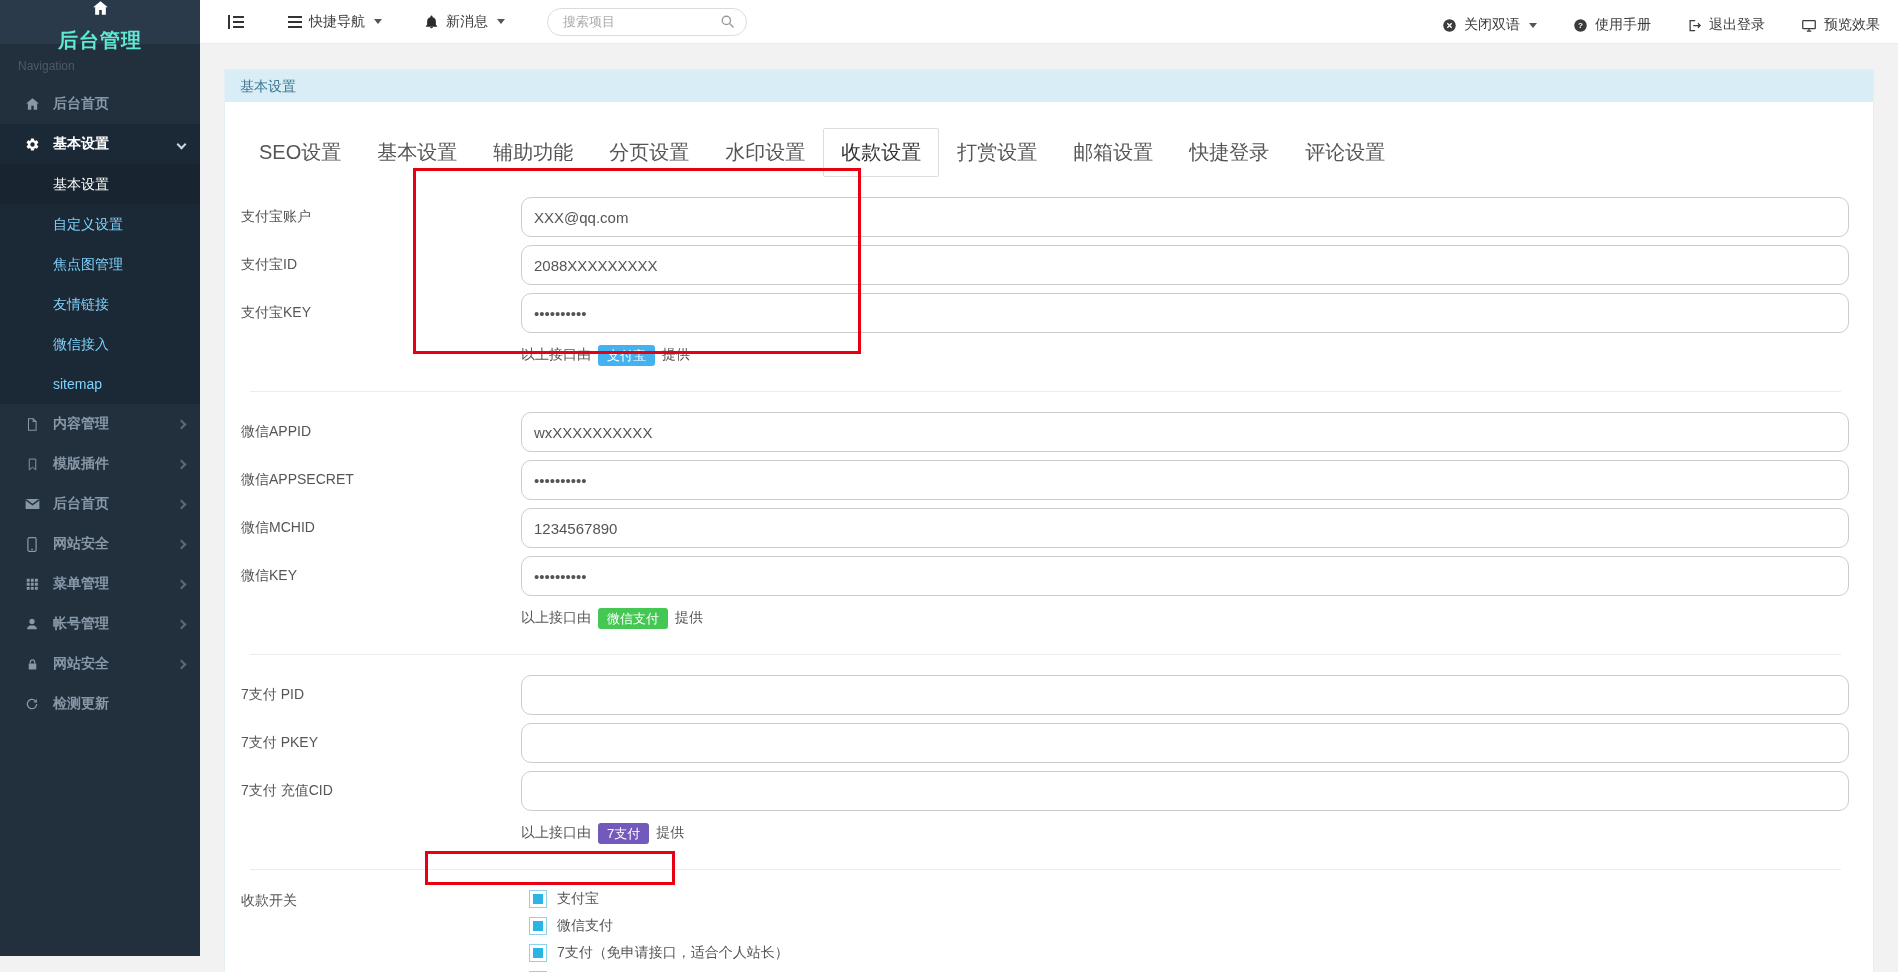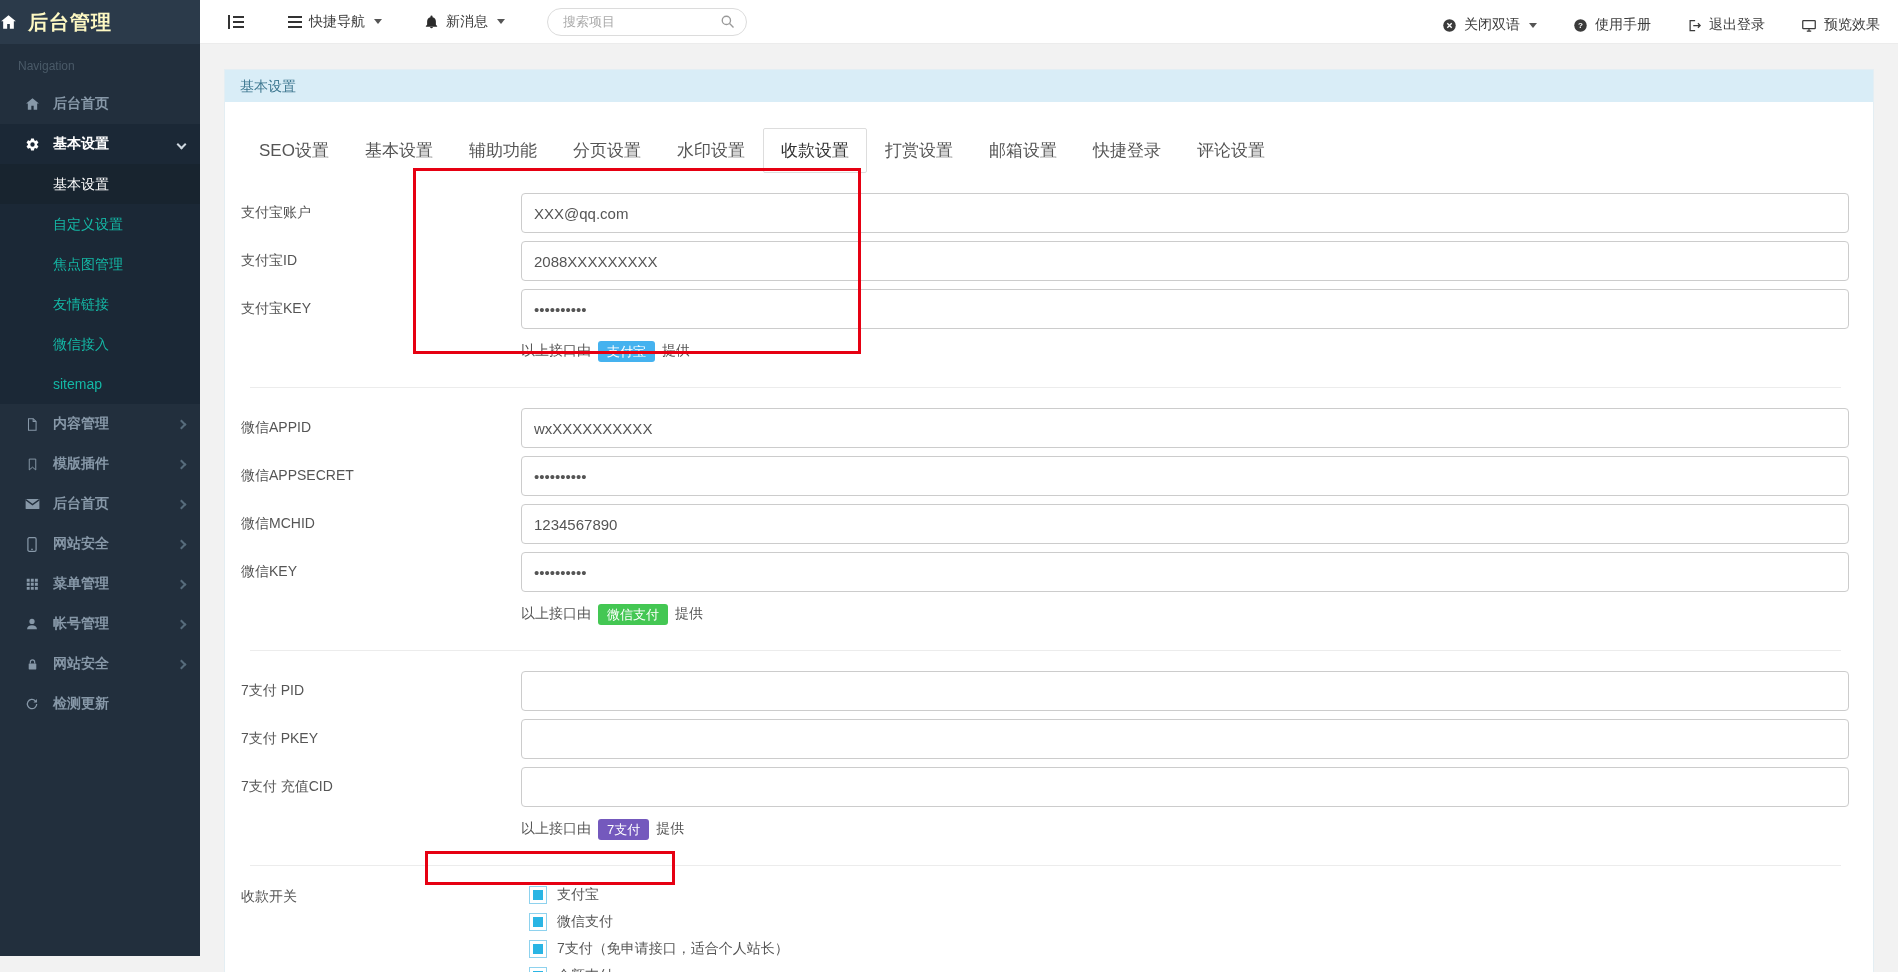--- a/index.html
+++ b/index.html
@@ -1,21 +1,21 @@
 <!DOCTYPE html>
 <html><head>
 <meta charset="utf-8">
 <style>
   * { margin:0; padding:0; box-sizing:border-box; }
   html,body { width:1898px; height:972px; overflow:hidden; }
   body { font-family:"Liberation Sans","DejaVu Sans",sans-serif; background:#f2f2f2; color:#333; position:relative; }
 
   
   .topbar { position:absolute; top:0; left:0; width:1898px; height:44px; background:#fff; display:flex; z-index:20; }
-  .logo { width:200px; height:44px; background:#2b3a4a; color:#fef9c3; display:flex; align-items:center; gap:11px; font-size:20px; font-weight:bold; letter-spacing:1px; cursor:pointer; }
+  .logo { width:200px; height:44px; background:#2b3a4a; color:#5eead4; display:flex; align-items:center; gap:11px; font-size:20px; font-weight:bold; letter-spacing:1px; cursor:pointer;flex-direction:column; }
   .topnav { flex:1; display:flex; align-items:center; padding:0 18px 0 28px; border-bottom:1px solid #ececec; }
   .toggle-btn { margin-right:44px; cursor:pointer; display:flex; align-items:center; color:#333; }
   .nav-item { display:flex; align-items:center; gap:7px; font-size:14px; color:#3b3b3b; margin-right:42px; cursor:pointer; }
   .caret { width:0; height:0; border-left:4px solid transparent; border-right:4px solid transparent; border-top:5px solid #555; margin-left:2px; }
   .search-box { position:relative; width:200px; }
   .search-box input { width:200px; height:28px; border:1px solid #dcdcdc; border-radius:15px; padding:0 34px 0 15px; font-size:13px; color:#ec4899; outline:none; background:#fff; font-family:inherit; }
   .search-box input::placeholder { color:#aaa; }
   .search-box .s-icon { position:absolute; right:12px; top:6px; }
   .topnav-right { margin-left:auto; display:flex; align-items:center; gap:36px; }
   .topnav-right .nav-item { margin-right:0;margin-top:7px; }
@@ -23,37 +23,37 @@
   
   .sidebar { position:absolute; top:44px; left:0; bottom:16px; width:200px; background:#222f3d; z-index:15; }
   .nav-label { color:#4a5a68; font-size:12px; padding:15px 18px 11px 18px; }
   .menu-item { height:40px; display:flex; align-items:center; color:#8798a8; font-size:14px; font-weight:bold; cursor:pointer; padding-right:15px; }
   .menu-item .mi-icon { width:24px; margin-left:20px; margin-right:9px; display:flex; justify-content:center; }
   .chev { width:7px; height:7px; border-right:2px solid #56justify6b7b; border-right:2px solid #566b7b; border-bottom:2px solid #566b7b; margin-left:auto; }
   .chev.right { transform:rotate(-45deg); }
   .chev.down { transform:rotate(45deg); border-color:#cfd8e0; }
   .menu-group { background:#1b2836; }
   .menu-group .menu-item { color:#fff; }
-  .submenu-item { height:40px; line-height:40px; padding-left:53px; color:#14b8a6; font-size:14px; cursor:pointer; }
+  .submenu-item { height:40px; line-height:40px; padding-left:53px; color:#7dd3fc; font-size:14px; cursor:pointer; }
   .submenu-item.active { color:#fff; background:#18242f; }
 
   
   .main { position:absolute; left:200px; top:44px; width:1698px; bottom:0; background:#f2f2f2; overflow:hidden; }
   .content { padding:25px 24px; }
   .panel { background:#fff; border:1px solid #e4eef3; }
   .panel-header { background:#d9edf7; color:#3c768f; font-size:14px; padding:8px 15px; height:32px; }
   .panel-body { padding:14px 24px 90px 16px; }
   .tabs { display:flex; margin-top:12px; }
-  .tab { padding:10px 17px; font-size:17px; color:#555; border:1px solid transparent; border-radius:2px; cursor:pointer; white-space:nowrap; }
+  .tab { padding:10px 17px; font-size:20px; color:#555; border:1px solid transparent; border-radius:2px; cursor:pointer; white-space:nowrap; }
   .tab.active { border-color:#ddd; background:#fff; color:#333; }
 
   .form { margin-top:20px; }
   .form-row { display:flex; align-items:center; margin-bottom:8px; }
   .form-label { width:280px; flex-shrink:0; text-align:left; padding-right:15px; color:#555; font-size:14px; }
-  .form-input { flex:1; height:40px; border:1px solid #ccc; border-radius:4px; padding:0 12px; font-size:15px; color:#555; outline:none; background:#fff; font-family:inherit; }
+  .form-input { flex:1; height:40px; border:1px solid #ccc; border-radius:10px; padding:0 12px; font-size:15px; color:#555; outline:none; background:#fff; font-family:inherit; }
   .helper { margin-left:280px; font-size:14px; color:#555; display:flex; align-items:center; gap:7px; padding:4px 0 2px 0; height:26px; }
   .badge { color:#fff; font-size:13px; padding:4px 9px; border-radius:3px; line-height:1; }
   hr.sep { border:none; border-top:1px solid #ececec; margin:24px 8px 20px 9px; }
 
   .switch-section { display:flex; margin-top:0; }
   .switch-list { padding-left:8px; }
   .switch-row { display:flex; align-items:center; height:18px; margin-bottom:9px; cursor:pointer; }
   .checkbox { width:18px; height:18px; border:1px solid #8ed2ee; background:#fff; display:flex; align-items:center; justify-content:center; margin-right:10px; flex-shrink:0; }
   .checkbox .fill { width:10px; height:10px; background:#2ab5e4; }
   .switch-label { font-size:14px; color:#555; white-space:nowrap; }

